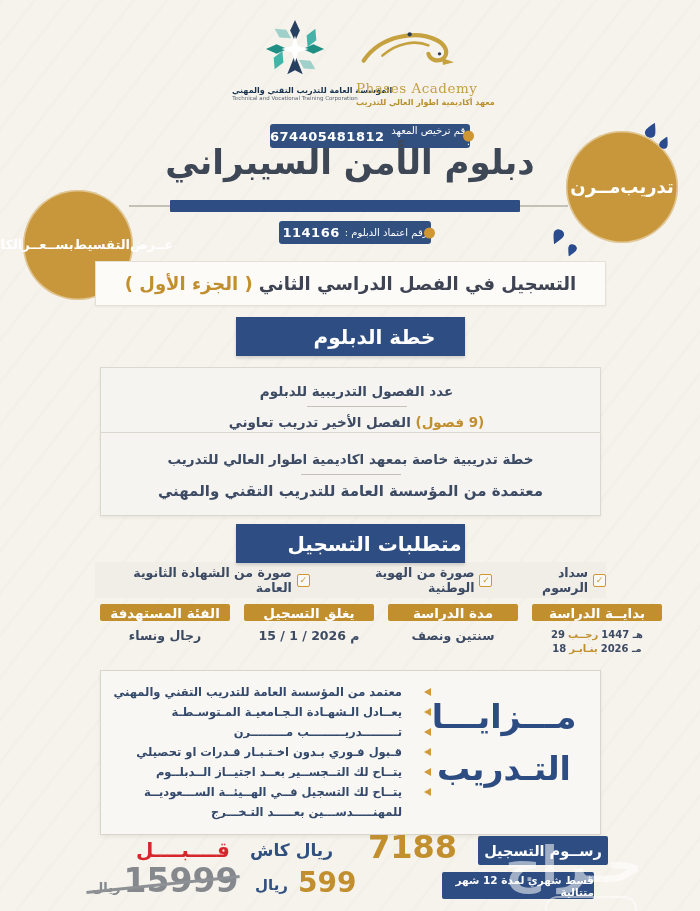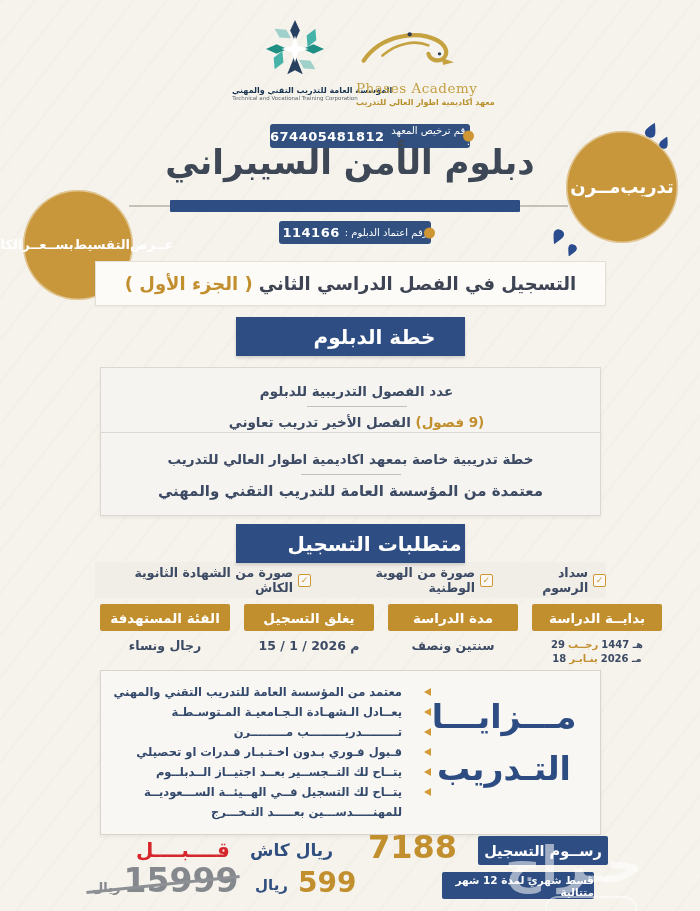--- a/index.html
+++ b/index.html
@@ -60,21 +60,21 @@
   
   .check-row { left:95px; top:562px; width:511px; height:36px; background:#f1eee8;
     display:flex; align-items:center; justify-content:center; gap:16px; direction:rtl; }
   .check-item { display:flex; align-items:center; gap:5px; font-size:12.5px; font-weight:bold; color:#3c4a63; }
   .checkbox { width:13px; height:13px; border:1.5px solid #cf9733; border-radius:2px;
     display:flex; align-items:center; justify-content:center; font-size:9px; color:#cf9733; background:#faf8f4; }
 
   
   .info-table { left:100px; top:604px; width:562px; display:grid;
     grid-template-columns:repeat(4,1fr); gap:14px; direction:rtl; }
-  .col-header { height:27px; background:#c28f2e; border-radius:2px; color:#fff;
+  .col-header { height:17px; background:#c28f2e; border-radius:2px; color:#fff;
     font-size:13.5px; font-weight:bold; display:flex; align-items:center; justify-content:center; direction:rtl; }
   .col-value { margin-top:7px; text-align:center; font-size:12.5px; font-weight:bold; color:#3c4a63; direction:rtl; }
   .date-line { direction:ltr; display:flex; justify-content:center; gap:3px; font-size:10px; line-height:14px; }
 
   
   .benefits-box { left:100px; top:670px; width:501px; height:165px; background:#f9f7f4;
     border:1px solid #d9d4cc; box-shadow:0 2px 4px rgba(0,0,0,.06); }
   .benefits-title { position:absolute; right:10px; top:20px; width:172px; text-align:center;
     color:#2d4c82; font-weight:bold; font-size:33px; line-height:52px; direction:rtl; }
   .benefits-list { position:absolute; left:12px; top:11px; width:318px; direction:rtl; list-style:none; }
@@ -210,21 +210,21 @@
     <span class="check-item">
       <span class="checkbox">✓</span>
       <span>سداد الرسوم</span>
     </span>
     <span class="check-item">
       <span class="checkbox">✓</span>
       <span>صورة من الهوية الوطنية</span>
     </span>
     <span class="check-item">
       <span class="checkbox">✓</span>
-      <span>صورة من الشهادة الثانوية الكاش</span>
+      <span>صورة من الشهادة الثانوية العامة</span>
     </span>
   </div>
 
   <div class="abs info-table">
     <div>
       <div class="col-header">بدايــة الدراسة</div>
       <div class="col-value">
         <div class="date-line">
           <span>29</span>
           <span class="gold">رجــب</span>

